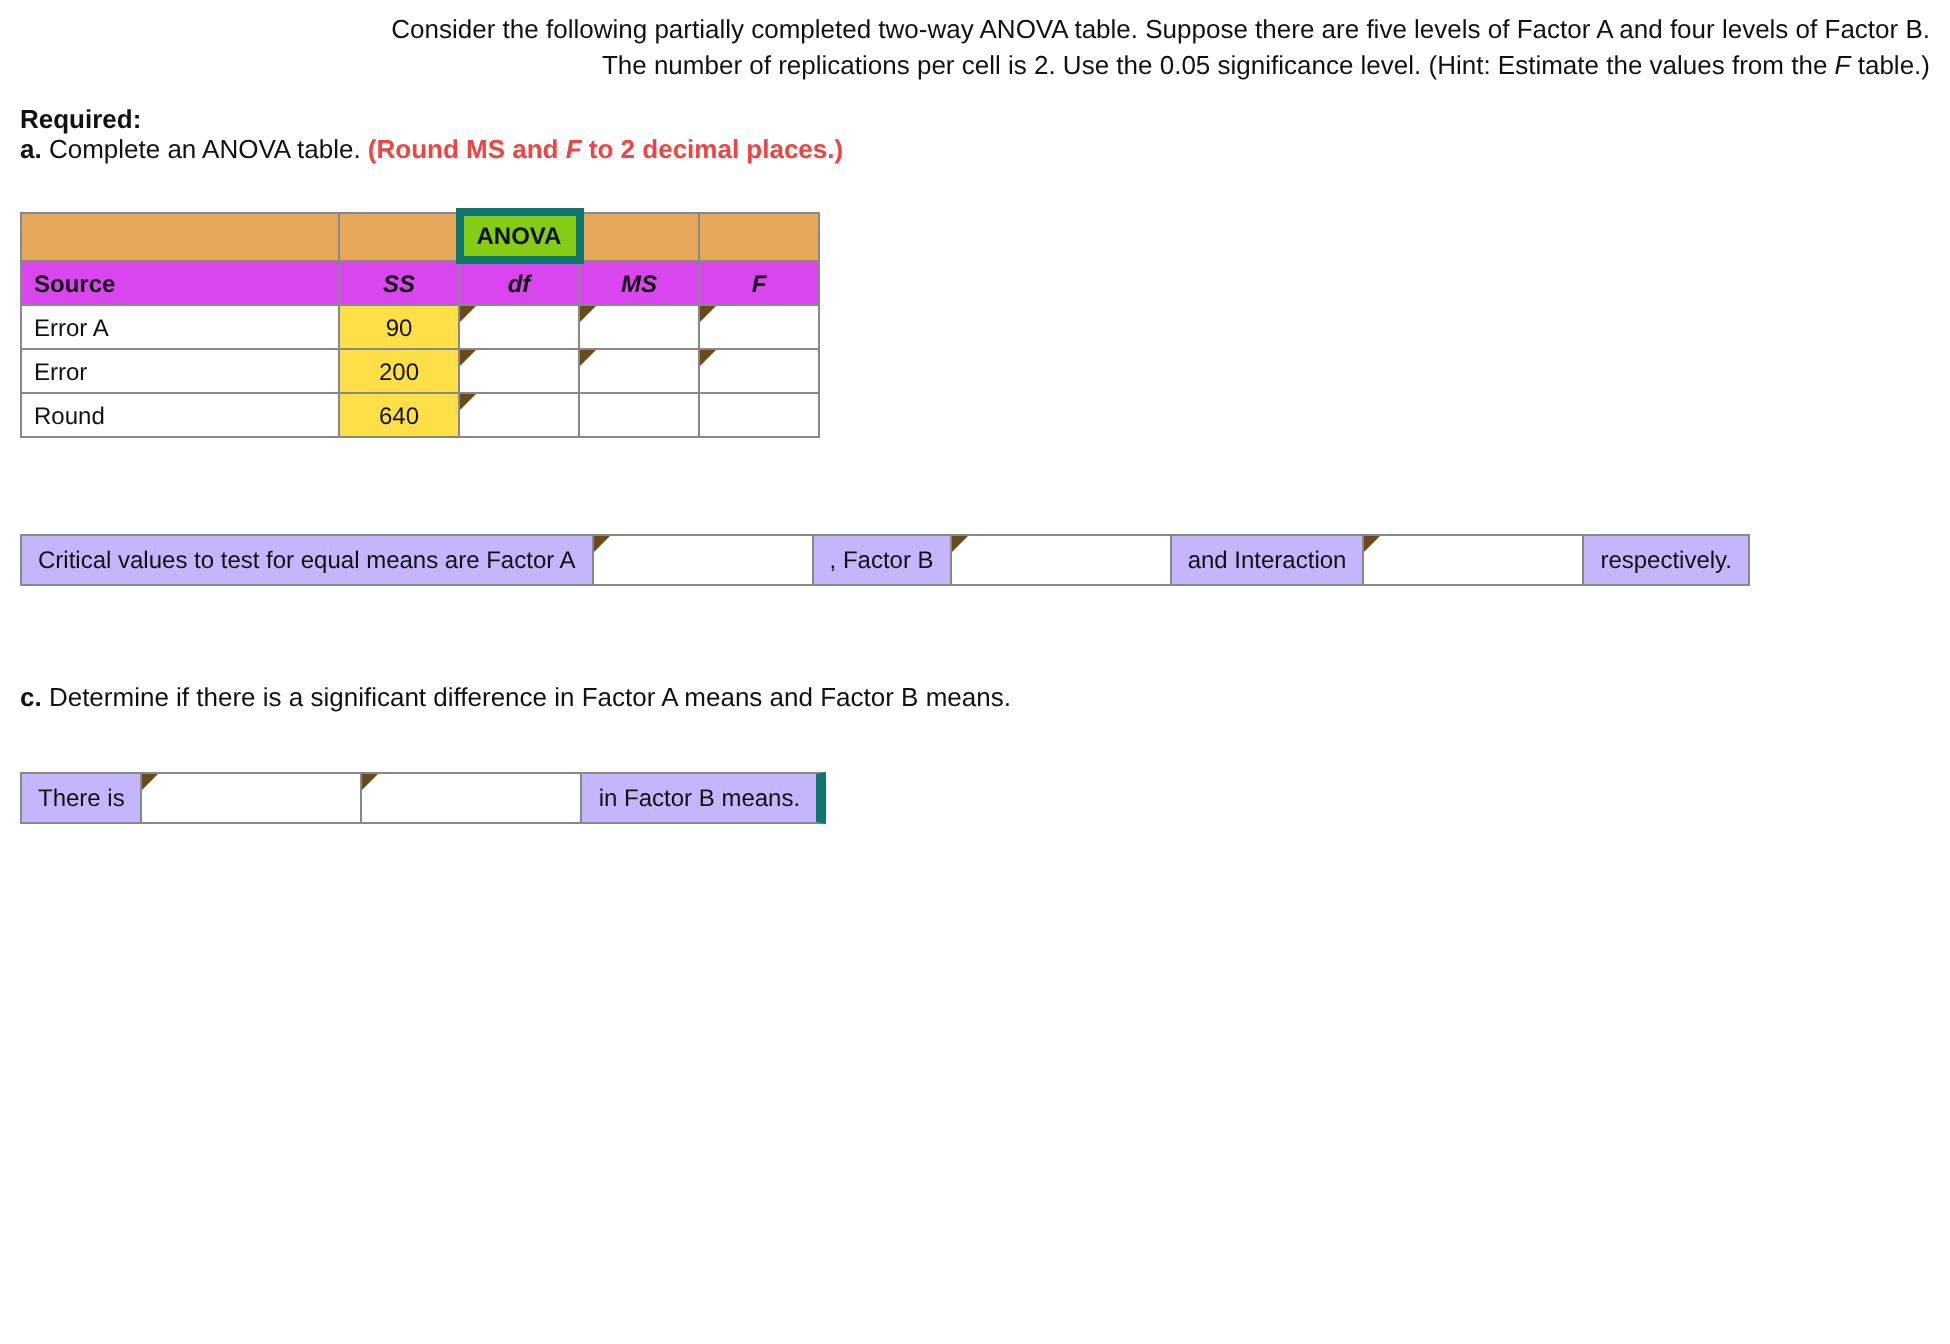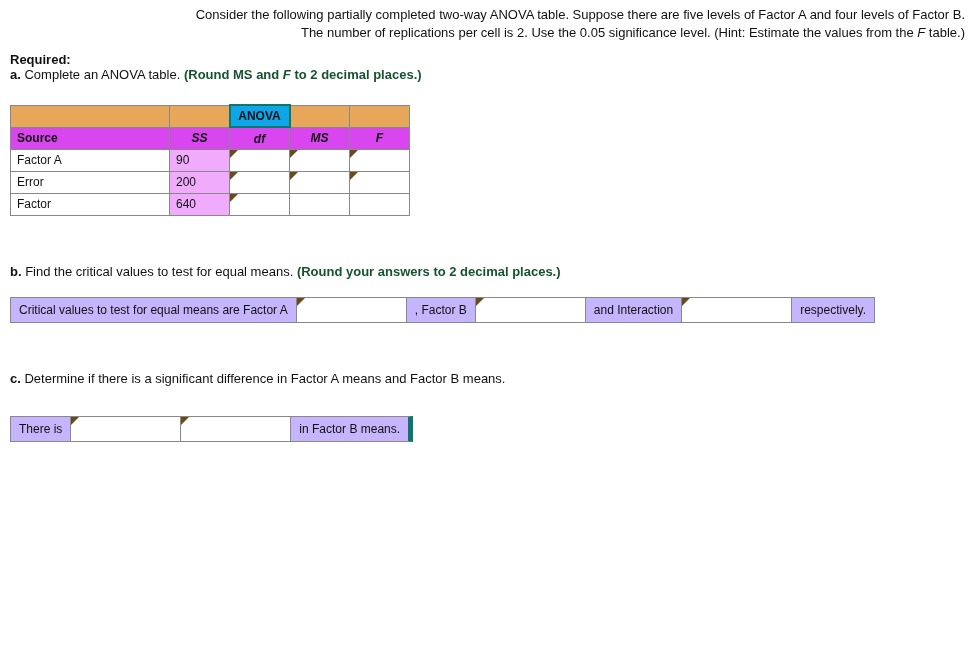--- a/index.html
+++ b/index.html
@@ -7,58 +7,58 @@
       font-family: Arial, Helvetica, sans-serif;
       font-size: 13px;
       color: #111;
       padding: 6px 10px;
       width: 975px;
     }
     .intro { margin-bottom: 10px; line-height: 1.4; text-align: right; }
     .italic { font-style: italic; }
     .bold { font-weight: bold; }
     .required { margin-top: 8px; }
-    .hint-blue { color: #14532d; font-weight: bold; }
+    .hint-blue { color: #ef4444; font-weight: bold; }
     .section { margin-top: 48px; }
     .section.first { margin-top: 22px; }
 
     
     .anova-wrap { margin-top: 6px; }
     table.anova {
       border-collapse: collapse;
       width: 400px;
     }
     table.anova th, table.anova td {
       border: 1px solid #888;
       font-size: 12px;
       padding: 3px 6px;
       height: 22px;
     }
     table.anova .title-row td {
-      background: #0ea5e9;
+      background: #84cc16;
       text-align: center;
       font-weight: bold;
-      border: 2px solid #0f766e;
+      border: 4px solid #0f766e;
     }
     table.anova .title-row td.blank {
       background: #e7a75a;
       border: 1px solid #888;
     }
     table.anova thead.colhead th {
       background: #d946ef;
       text-align: center;
       font-weight: bold;
       font-style: italic;
     }
     table.anova thead.colhead th.source {
       font-style: normal;
       text-align: left;
     }
     table.anova td.src { text-align: left; background: #fff; }
-    table.anova td.num { text-align: left; background: #f0abfc; width: 60px; }
+    table.anova td.num { text-align: center; background: #fde047; width: 60px; }
     table.anova td.inputcell {
       background: #fff;
       position: relative;
       width: 60px;
       padding: 0;
     }
     .marker {
       position: absolute;
       top: 0; left: 0;
       width: 0; height: 0;
@@ -139,48 +139,45 @@
       <tr>
         <th class="source">Source</th>
         <th>SS</th>
         <th>df</th>
         <th>MS</th>
         <th>F</th>
       </tr>
     </thead>
     <tbody>
       <tr>
-        <td class="src">Factor A</td>
+        <td class="src">Error A</td>
         <td class="num">90</td>
         <td class="inputcell"><div class="marker"></div><input style=""></td>
         <td class="inputcell"><div class="marker"></div><input style=""></td>
         <td class="inputcell"><div class="marker"></div><input style=""></td>
       </tr>
       <tr>
         <td class="src">Error</td>
         <td class="num">200</td>
         <td class="inputcell"><div class="marker"></div><input style=""></td>
         <td class="inputcell"><div class="marker"></div><input style=""></td>
         <td class="inputcell"><div class="marker"></div><input style=""></td>
       </tr>
       <tr>
-        <td class="src">Factor</td>
+        <td class="src">Round</td>
         <td class="num">640</td>
         <td class="inputcell"><div class="marker"></div><input style=""></td>
         <td class="inputcell" style="border:1px solid #888;background:#fff"></td>
         <td class="inputcell" style="border:1px solid #888;background:#fff"></td>
       </tr>
     </tbody>
   </table>
 </div>
 
 <div class="section">
-  <div>
-    <span class="bold">b.</span><span> Find the critical values to test for equal means. </span><span class="hint-blue">(Round your answers to 2 decimal places.)</span>
-  </div>
   <div class="inline-row" style="margin-top:18px">
     <div class="seg">Critical values to test for equal means are Factor A</div>
     <div class="blank">
         <div class="marker"></div>
         <input style="">
       </div>
     <div class="seg">, Factor B</div>
     <div class="blank">
         <div class="marker"></div>
         <input style="">

